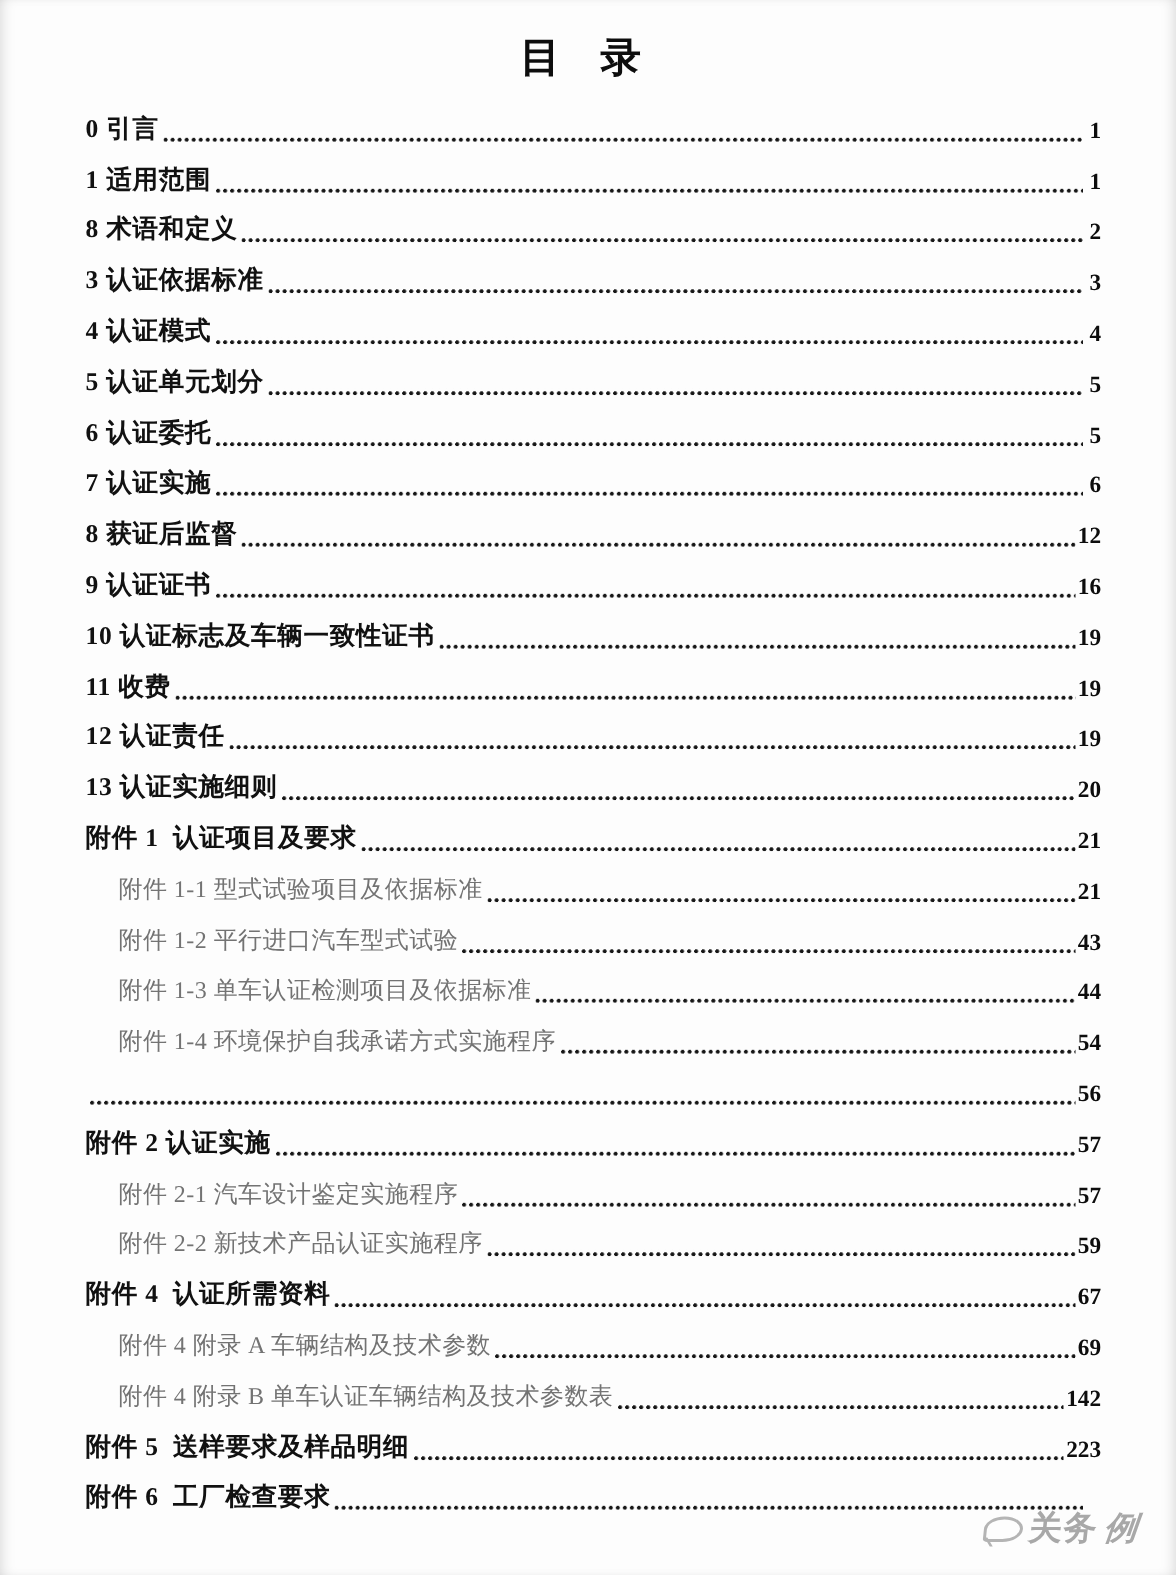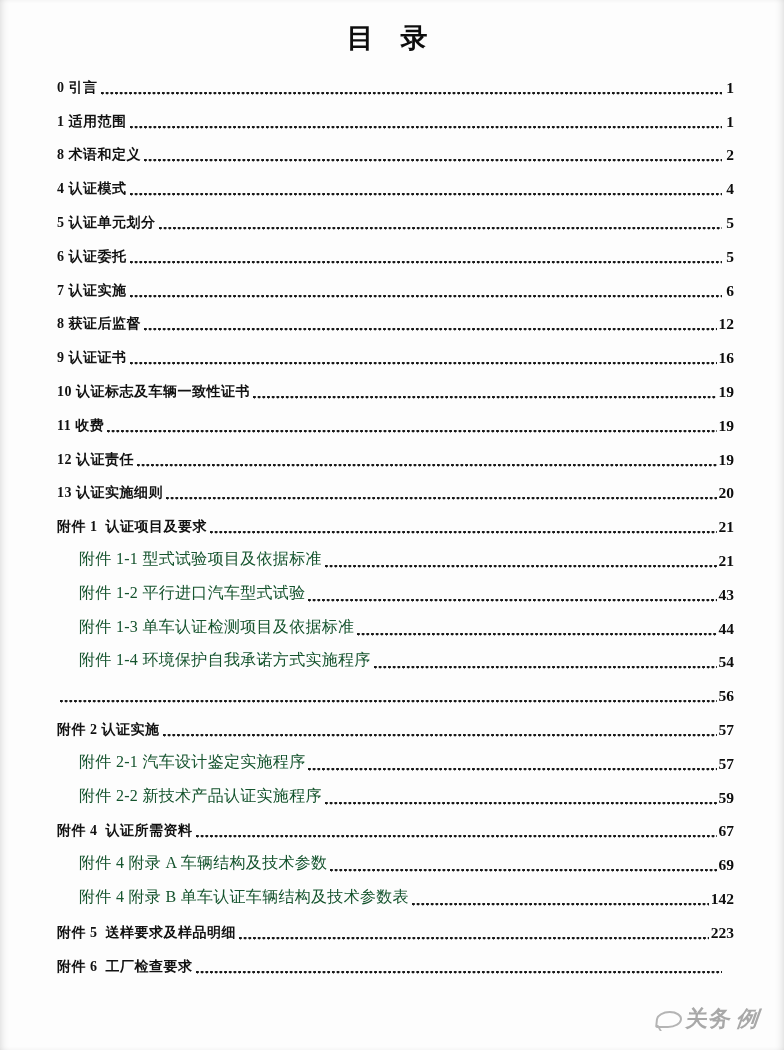--- a/index.html
+++ b/index.html
@@ -35,30 +35,30 @@
   }
   .row {
     display: flex;
     align-items: flex-end;
     height: 33.8px;
     box-sizing: border-box;
     padding-bottom: 5px;
   }
   .row .label {
     white-space: pre;
-    font-size: 14px;
+    font-size: 17px;
     font-weight: 700;
     letter-spacing: 0.5px;
     flex: 0 1 auto;
     overflow: hidden;
   }
   .row.level-1 .label {
     font-weight: 400;
     font-size: 16px;
-    color: #14532d;
+    color: #737373;
     padding-left: 22px;
     letter-spacing: 0.3px;
     text-align: right;
   }
   .leader {
     flex: 1 1 auto;
     min-width: 4px;
     height: 5px;
     margin: 0 2px 2px 3px;
     background-image: radial-gradient(circle at 1.4px 3.2px, #161616 1.15px, transparent 1.5px);
@@ -133,20 +133,25 @@
     <span class="label">1 适用范围</span>
     <span class="leader"></span>
     <span class="pagenum">1</span>
   </div>
       <div class="row">
     <span class="label">8 术语和定义</span>
     <span class="leader"></span>
     <span class="pagenum">2</span>
   </div>
       <div class="row">
+    <span class="label">3 认证依据标准</span>
+    <span class="leader"></span>
+    <span class="pagenum">3</span>
+  </div>
+      <div class="row">
     <span class="label">4 认证模式</span>
     <span class="leader"></span>
     <span class="pagenum">4</span>
   </div>
       <div class="row">
     <span class="label">5 认证单元划分</span>
     <span class="leader"></span>
     <span class="pagenum">5</span>
   </div>
       <div class="row">

